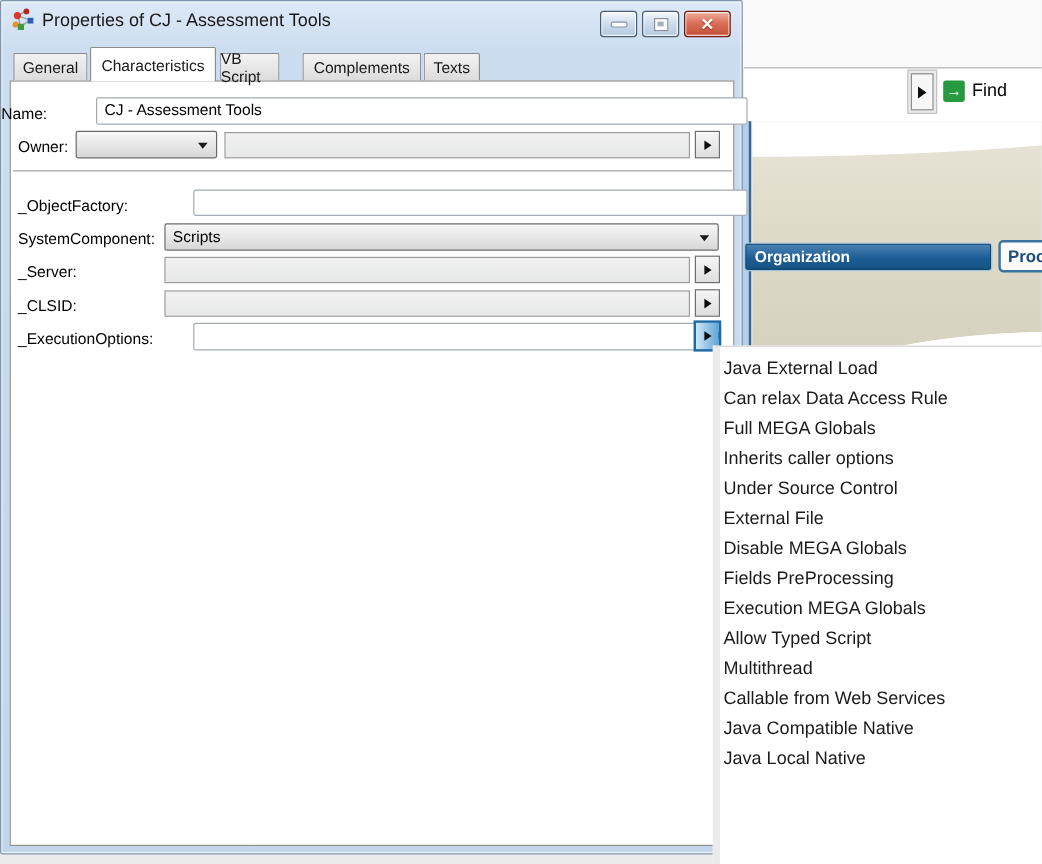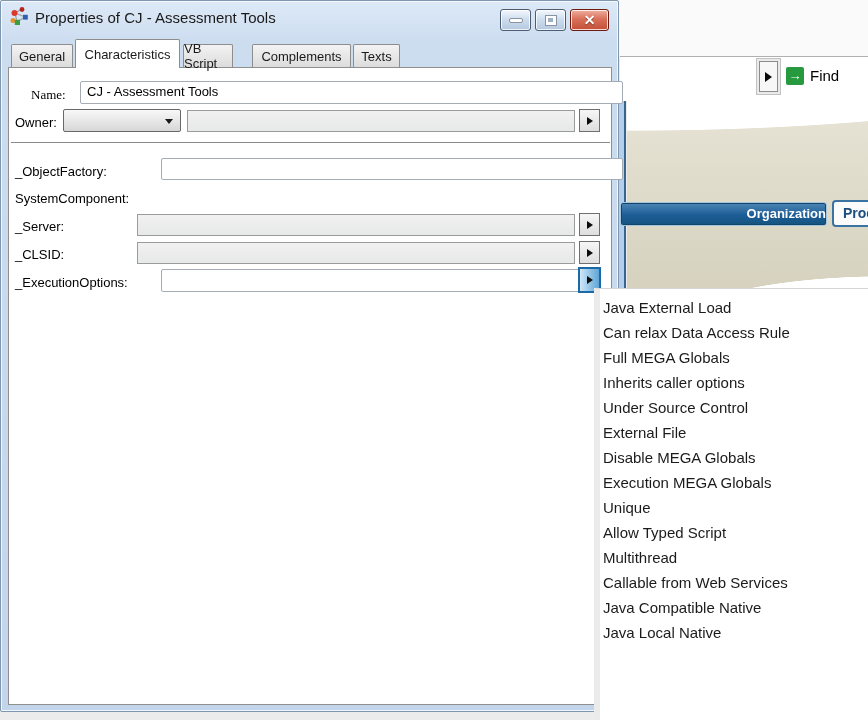--- a/index.html
+++ b/index.html
@@ -20,21 +20,21 @@
   .find-icon  { position:absolute; left:166px; top:10px; width:18px; height:18px; background:#27993e;
                 border-radius:2px; color:#fff; font-weight:bold; font-size:13px; line-height:17px; text-align:center; }
   .find-label { position:absolute; left:190px; top:10px; font-size:15px; color:#000; }
 
   .blue-strip { position:absolute; left:617px; top:101px; width:9px; height:187px; background:#b3cfec;
                 border-right:2px solid #39658c; z-index:0; }
   .beige      { position:absolute; left:627px; top:101px; width:241px; height:187px; z-index:0;
                 background:
                   radial-gradient(480px 70px at 0px -40px, #ffffff 99%, transparent 100%),
                   radial-gradient(220px 55px at 260px 230px, #ffffff 99%, transparent 100%),
-                  linear-gradient(180deg,#e7e4d6,#d6d2bf); text-align: right; }
+                  linear-gradient(180deg,#e7e4d6,#d6d2bf); }
   .org-btn    { position:absolute; left:-7px; top:101px; width:207px; height:24px; border-radius:3px;
                 border:1px solid #a7c6de; background:linear-gradient(180deg,#4e86b5,#1d5d97 55%,#15537e);
                 box-shadow:inset 0 0 0 1px #10456b; color:#fff; font-weight:bold; font-size:13px;
                 line-height:22px; padding-left:8px; }
   .proc-btn   { position:absolute; left:205px; top:99px; width:44px; height:27px; border:2px solid #3a72a2;
                 border-radius:4px; background:#fbfbfb; color:#1c4e7d; font-weight:bold; font-size:14px;
                 line-height:22px; padding-left:6px; overflow:hidden; }
 
   
   .dialog { position:absolute; left:0; top:0; width:619px; height:712px; z-index:1;
@@ -149,39 +149,43 @@
   </div>
 
   <div class="tab tab-general">General</div>
   <div class="tab tab-characteristics active">Characteristics</div>
   <div class="tab tab-vbscript">VB Script</div>
   <div class="tab tab-complements">Complements</div>
   <div class="tab tab-texts">Texts</div>
 
   <div class="panel"></div>
 
-  <div class="lbl" style="left:30px; top:86px;font-family:Liberation Serif, serif;">Name:</div>
+  <div class="lbl" style="left:0; top:86px;">Name:</div>
   <div class="txtfield" style="left:55px; top:80px; width:543px; height:23px;">CJ - Assessment Tools</div>
 
   <div class="lbl" style="left:14px; top:114px;">Owner:</div>
   <div class="combo" style="left:62px; top:108px; width:118px; height:23px;">
     <span></span>
     <span class="tri-down"></span>
   </div>
   <div class="grayfield" style="left:186px; top:109px; width:388px; height:22px;"></div>
   <div class="arrbtn" style="left:578px; top:108px;">
     <span class="tri-right"></span>
   </div>
 
   <div class="separator"></div>
 
   <div class="lbl" style="left:14px; top:163px;">_ObjectFactory:</div>
   <div class="txtfield" style="left:136px; top:157px; width:462px; height:22px;"></div>
 
   <div class="lbl" style="left:14px; top:190px;">SystemComponent:</div>
+  <div class="combo" style="left:136px; top:185px; width:462px; height:23px;">
+    <span>Scripts</span>
+    <span class="tri-down"></span>
+  </div>
 
   <div class="lbl" style="left:14px; top:218px;">_Server:</div>
   <div class="grayfield" style="left:136px; top:213px; width:438px; height:22px;"></div>
   <div class="arrbtn" style="left:578px; top:212px;">
     <span class="tri-right"></span>
   </div>
 
   <div class="lbl" style="left:14px; top:246px;">_CLSID:</div>
   <div class="grayfield" style="left:136px; top:241px; width:438px; height:22px;"></div>
   <div class="arrbtn" style="left:578px; top:240px;">
@@ -197,20 +201,20 @@
 </div>
 
 <div class="dropdown">
   <div class="dd-item">Java External Load</div>
   <div class="dd-item">Can relax Data Access Rule</div>
   <div class="dd-item">Full MEGA Globals</div>
   <div class="dd-item">Inherits caller options</div>
   <div class="dd-item">Under Source Control</div>
   <div class="dd-item">External File</div>
   <div class="dd-item">Disable MEGA Globals</div>
+  <div class="dd-item">Fields PreProcessing</div>
   <div class="dd-item">Execution MEGA Globals</div>
-  <div class="dd-item">Unique</div>
   <div class="dd-item">Allow Typed Script</div>
   <div class="dd-item">Multithread</div>
   <div class="dd-item">Callable from Web Services</div>
   <div class="dd-item">Java Compatible Native</div>
   <div class="dd-item">Java Local Native</div>
 </div>
 
 </body></html>

